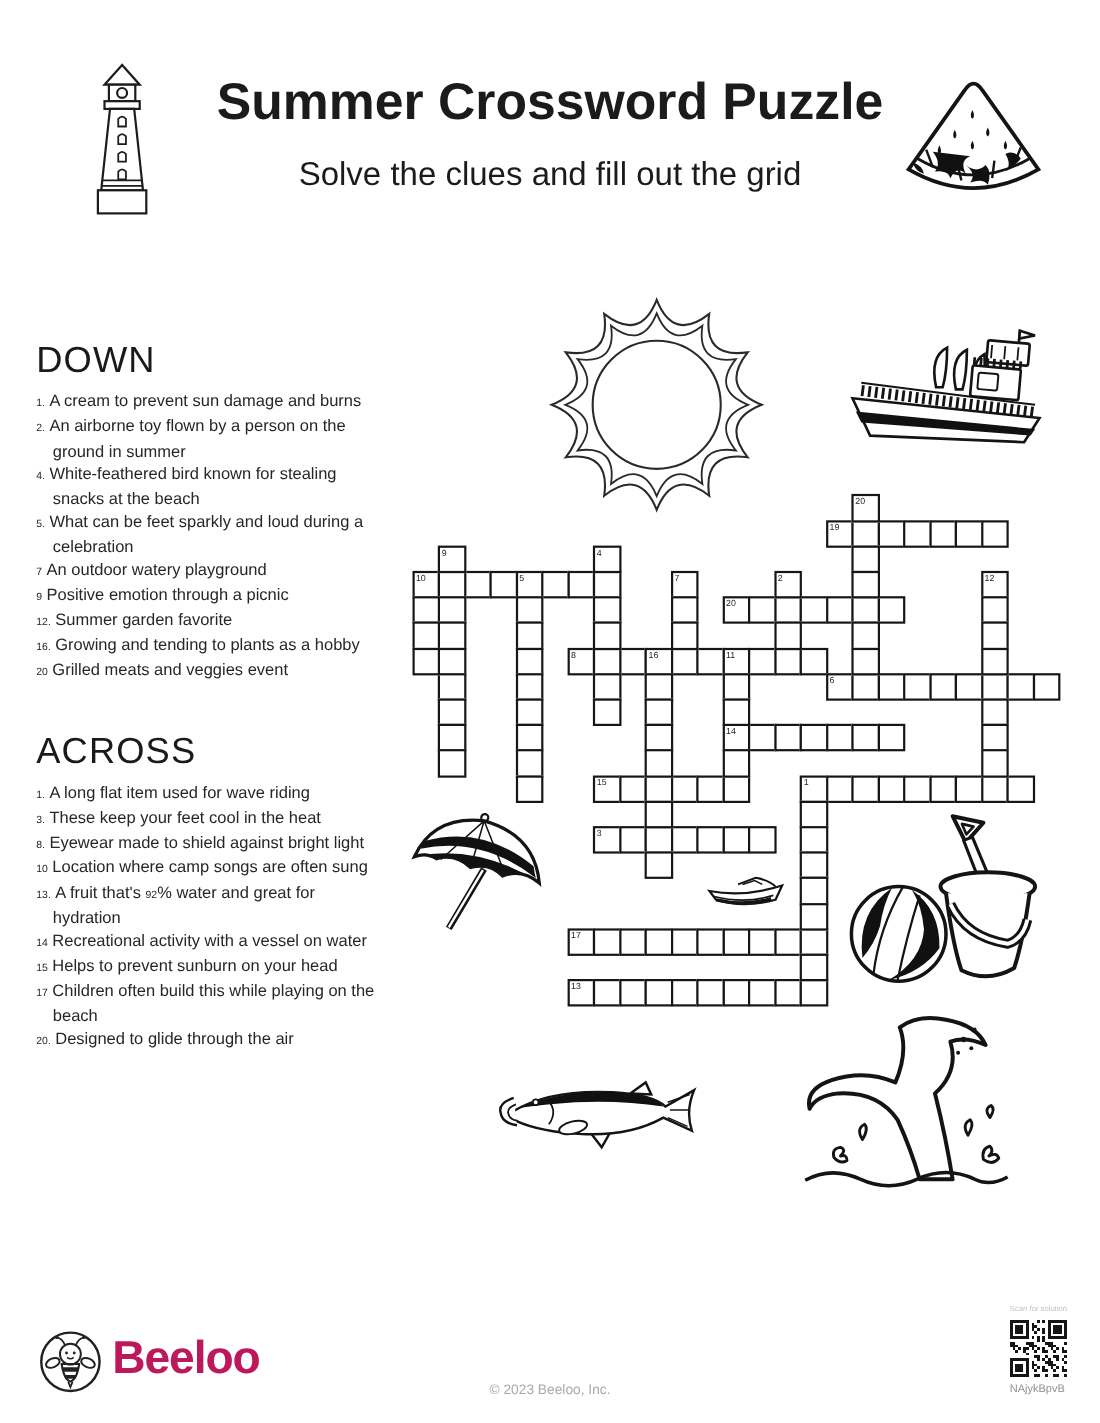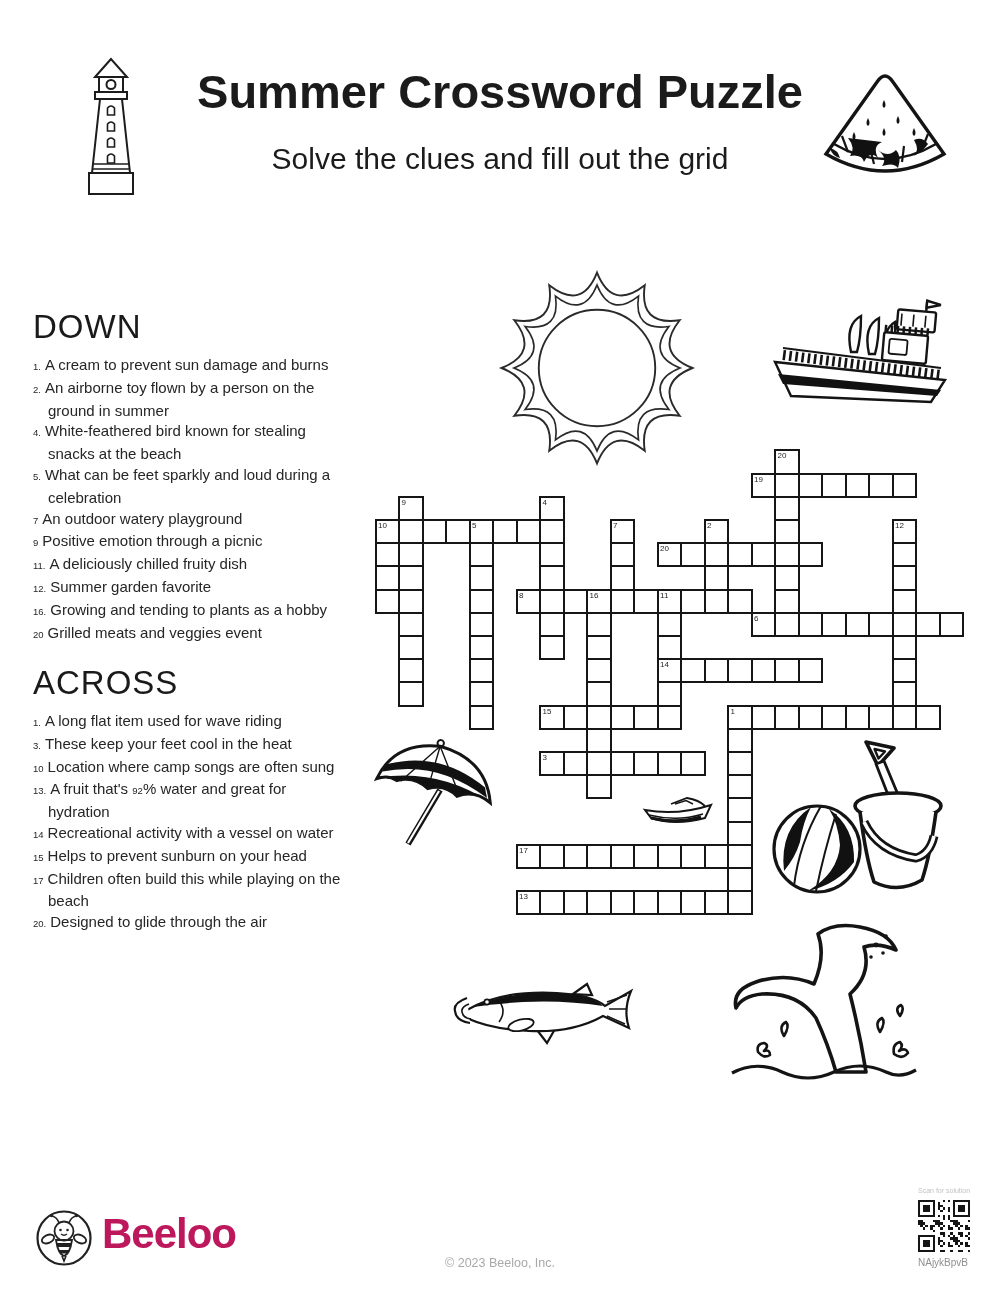--- a/index.html
+++ b/index.html
@@ -88,32 +88,32 @@
 
   <div class="clue-block" style="top:308px;">
     <div class="clue-h">DOWN</div>
     <div id="down-list">
         <div class="clue"><span class="n">1.</span><span class="t">A cream to prevent sun damage and burns</span></div>
         <div class="clue"><span class="n">2.</span><span class="t">An airborne toy flown by a person on the ground in summer</span></div>
         <div class="clue"><span class="n">4.</span><span class="t">White-feathered bird known for stealing snacks at the beach</span></div>
         <div class="clue"><span class="n">5.</span><span class="t">What can be feet sparkly and loud during a celebration</span></div>
         <div class="clue"><span class="n">7</span><span class="t">An outdoor watery playground</span></div>
         <div class="clue"><span class="n">9</span><span class="t">Positive emotion through a picnic</span></div>
-        <div class="clue"><span class="n">11.</span><span class="t">A deliciously chilled fruity dish</span></div>
         <div class="clue"><span class="n">12.</span><span class="t">Summer garden favorite</span></div>
         <div class="clue"><span class="n">16.</span><span class="t">Growing and tending to plants as a hobby</span></div>
         <div class="clue"><span class="n">20</span><span class="t">Grilled meats and veggies event</span></div>
       </div>
   </div>
 
   <div class="clue-block" style="top:664px;">
     <div class="clue-h">ACROSS</div>
     <div id="across-list">
         <div class="clue"><span class="n">1.</span><span class="t">A long flat item used for wave riding</span></div>
         <div class="clue"><span class="n">3.</span><span class="t">These keep your feet cool in the heat</span></div>
+        <div class="clue"><span class="n">8.</span><span class="t">Eyewear made to shield against bright light</span></div>
         <div class="clue"><span class="n">10</span><span class="t">Location where camp songs are often sung</span></div>
         <div class="clue"><span class="n">13.</span><span class="t">A fruit that's <span class="n">92</span>% water and great for hydration</span></div>
         <div class="clue"><span class="n">14</span><span class="t">Recreational activity with a vessel on water</span></div>
         <div class="clue"><span class="n">15</span><span class="t">Helps to prevent sunburn on your head</span></div>
         <div class="clue"><span class="n">17</span><span class="t">Children often build this while playing on the beach</span></div>
         <div class="clue"><span class="n">20.</span><span class="t">Designed to glide through the air</span></div>
       </div>
   </div>
 
   <div id="grid">

